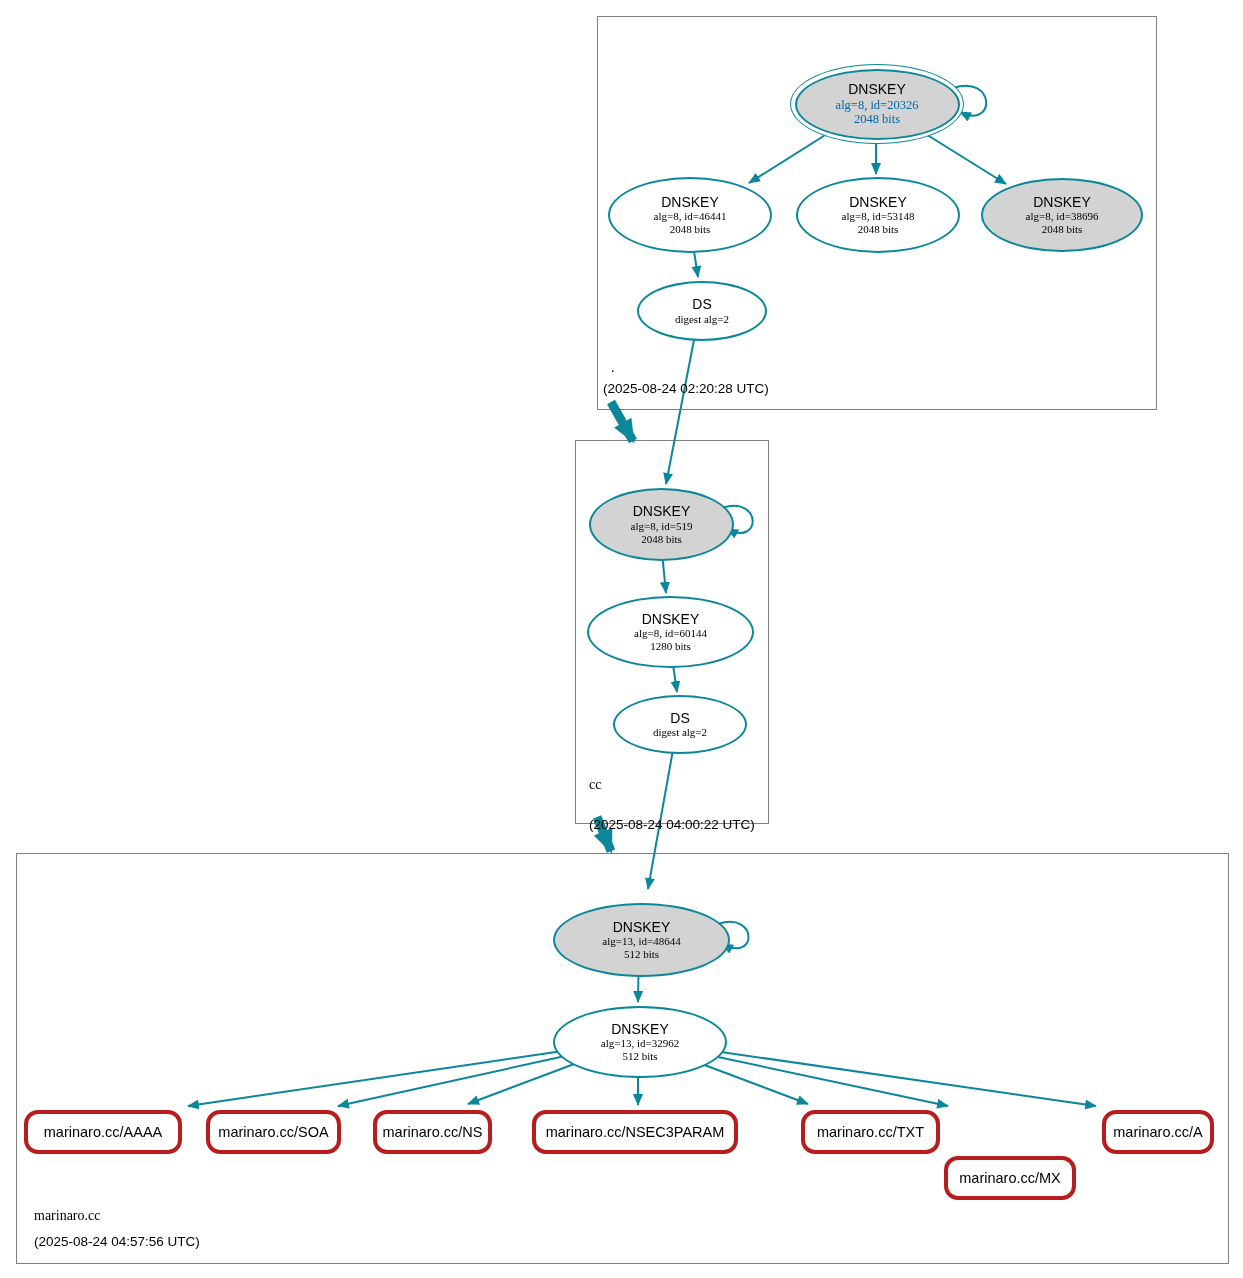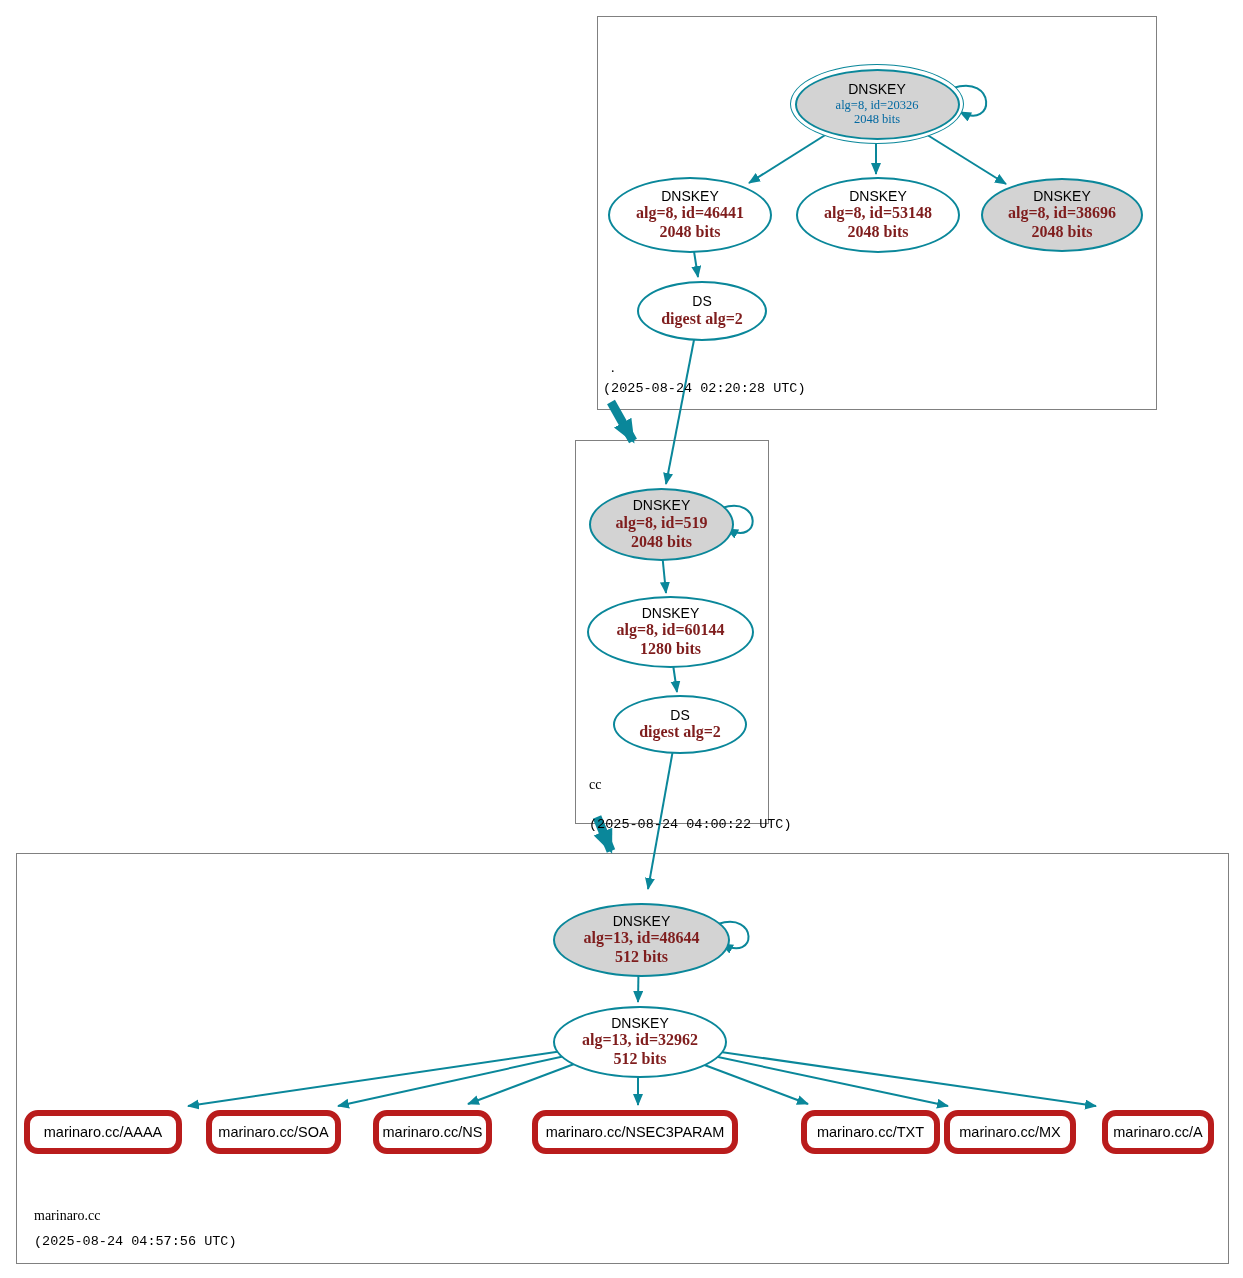--- a/index.html
+++ b/index.html
@@ -13,41 +13,41 @@
 
   .node {
     position:absolute; z-index:2; border-radius:50%;
     border:2px solid #0a879a; background:#ffffff;
     display:flex; flex-direction:column; align-items:center; justify-content:center;
     text-align:center; line-height:1.18; cursor:pointer;
   }
   .node.gray { background:#d3d3d3; }
   .node.ksk { border-width:2.6px; }
   .node .t { font-family:"Liberation Sans", sans-serif; font-size:14px; color:#000; }
-  .node .d { font-family:"Liberation Serif", serif; font-size:16px; color:#7f1d1d;font-weight:bold; }
+  .node .d { font-family:"Liberation Serif", serif; font-size:11px; color:#000000; }
 
   .dbl { position:absolute; z-index:2; border-radius:50%; border:1.6px solid #0a879a; background:#fff; cursor:pointer; }
   .dbl .inner {
     position:absolute; left:3.5px; top:3.5px; right:3.5px; bottom:3.5px;
     border:2.4px solid #0a879a; border-radius:50%; background:#d3d3d3;
     display:flex; flex-direction:column; align-items:center; justify-content:center;
     text-align:center; line-height:1.18;
   }
   .dbl .t { font-family:"Liberation Sans", sans-serif; font-size:14px; color:#000; }
   .dbl .d { font-family:"Liberation Serif", serif; font-size:12.5px; color:#0369a1; }
 
   .rrset {
     position:absolute; z-index:2; top:1110px; height:44px; box-sizing:border-box;
-    border:6px solid #b91c1c; border-radius:14px; background:#fff;
+    border:4px solid #b91c1c; border-radius:14px; background:#fff;
     display:flex; align-items:center; justify-content:center;
     font-family:"Liberation Sans", sans-serif; font-size:14.5px; color:#000; cursor:pointer;
   }
 
   .zlabel { position:absolute; z-index:2; font-family:"Liberation Serif", serif; font-size:14px; color:#000; }
-  .zts    { position:absolute; z-index:2; font-family:Liberation Mono, monospace; font-size:13.5px; color:#000; }
+  .zts    { position:absolute; z-index:2; font-family:Liberation Sans, sans-serif; font-size:13.5px; color:#000; }
 </style>
 </head>
 <body>
 
 <div id="canvas">
 
   <div class="zonebox" style="left:597px; top:16px; width:558px; height:392px;"></div>
   <div class="zonebox" style="left:575px; top:440px; width:192px; height:382px;"></div>
   <div class="zonebox" style="left:16px; top:853px; width:1211px; height:409px;"></div>
 
@@ -152,19 +152,19 @@
     <span class="t">DNSKEY</span>
     <span class="d">alg=13, id=32962</span>
     <span class="d">512 bits</span>
   </div>
 
   <div class="rrset" style="left:24px; width:158px;">marinaro.cc/AAAA</div>
   <div class="rrset" style="left:206px; width:135px;">marinaro.cc/SOA</div>
   <div class="rrset" style="left:373px; width:119px;">marinaro.cc/NS</div>
   <div class="rrset" style="left:532px; width:206px;">marinaro.cc/NSEC3PARAM</div>
   <div class="rrset" style="left:777px; width:139px;margin-left:24px;">marinaro.cc/TXT</div>
-  <div class="rrset" style="left:944px; width:132px;">marinaro.cc/MX</div>
+  <div class="rrset" style="left:944px; width:132px;margin-top:46px;">marinaro.cc/MX</div>
   <div class="rrset" style="left:1102px; width:112px;">marinaro.cc/A</div>
 
   <div class="zlabel" style="left:34px; top:1208px;">marinaro.cc</div>
   <div class="zts" style="left:34px; top:1234px;">(2025-08-24 04:57:56 UTC)</div>
 
 </div>
 
 </body></html>

